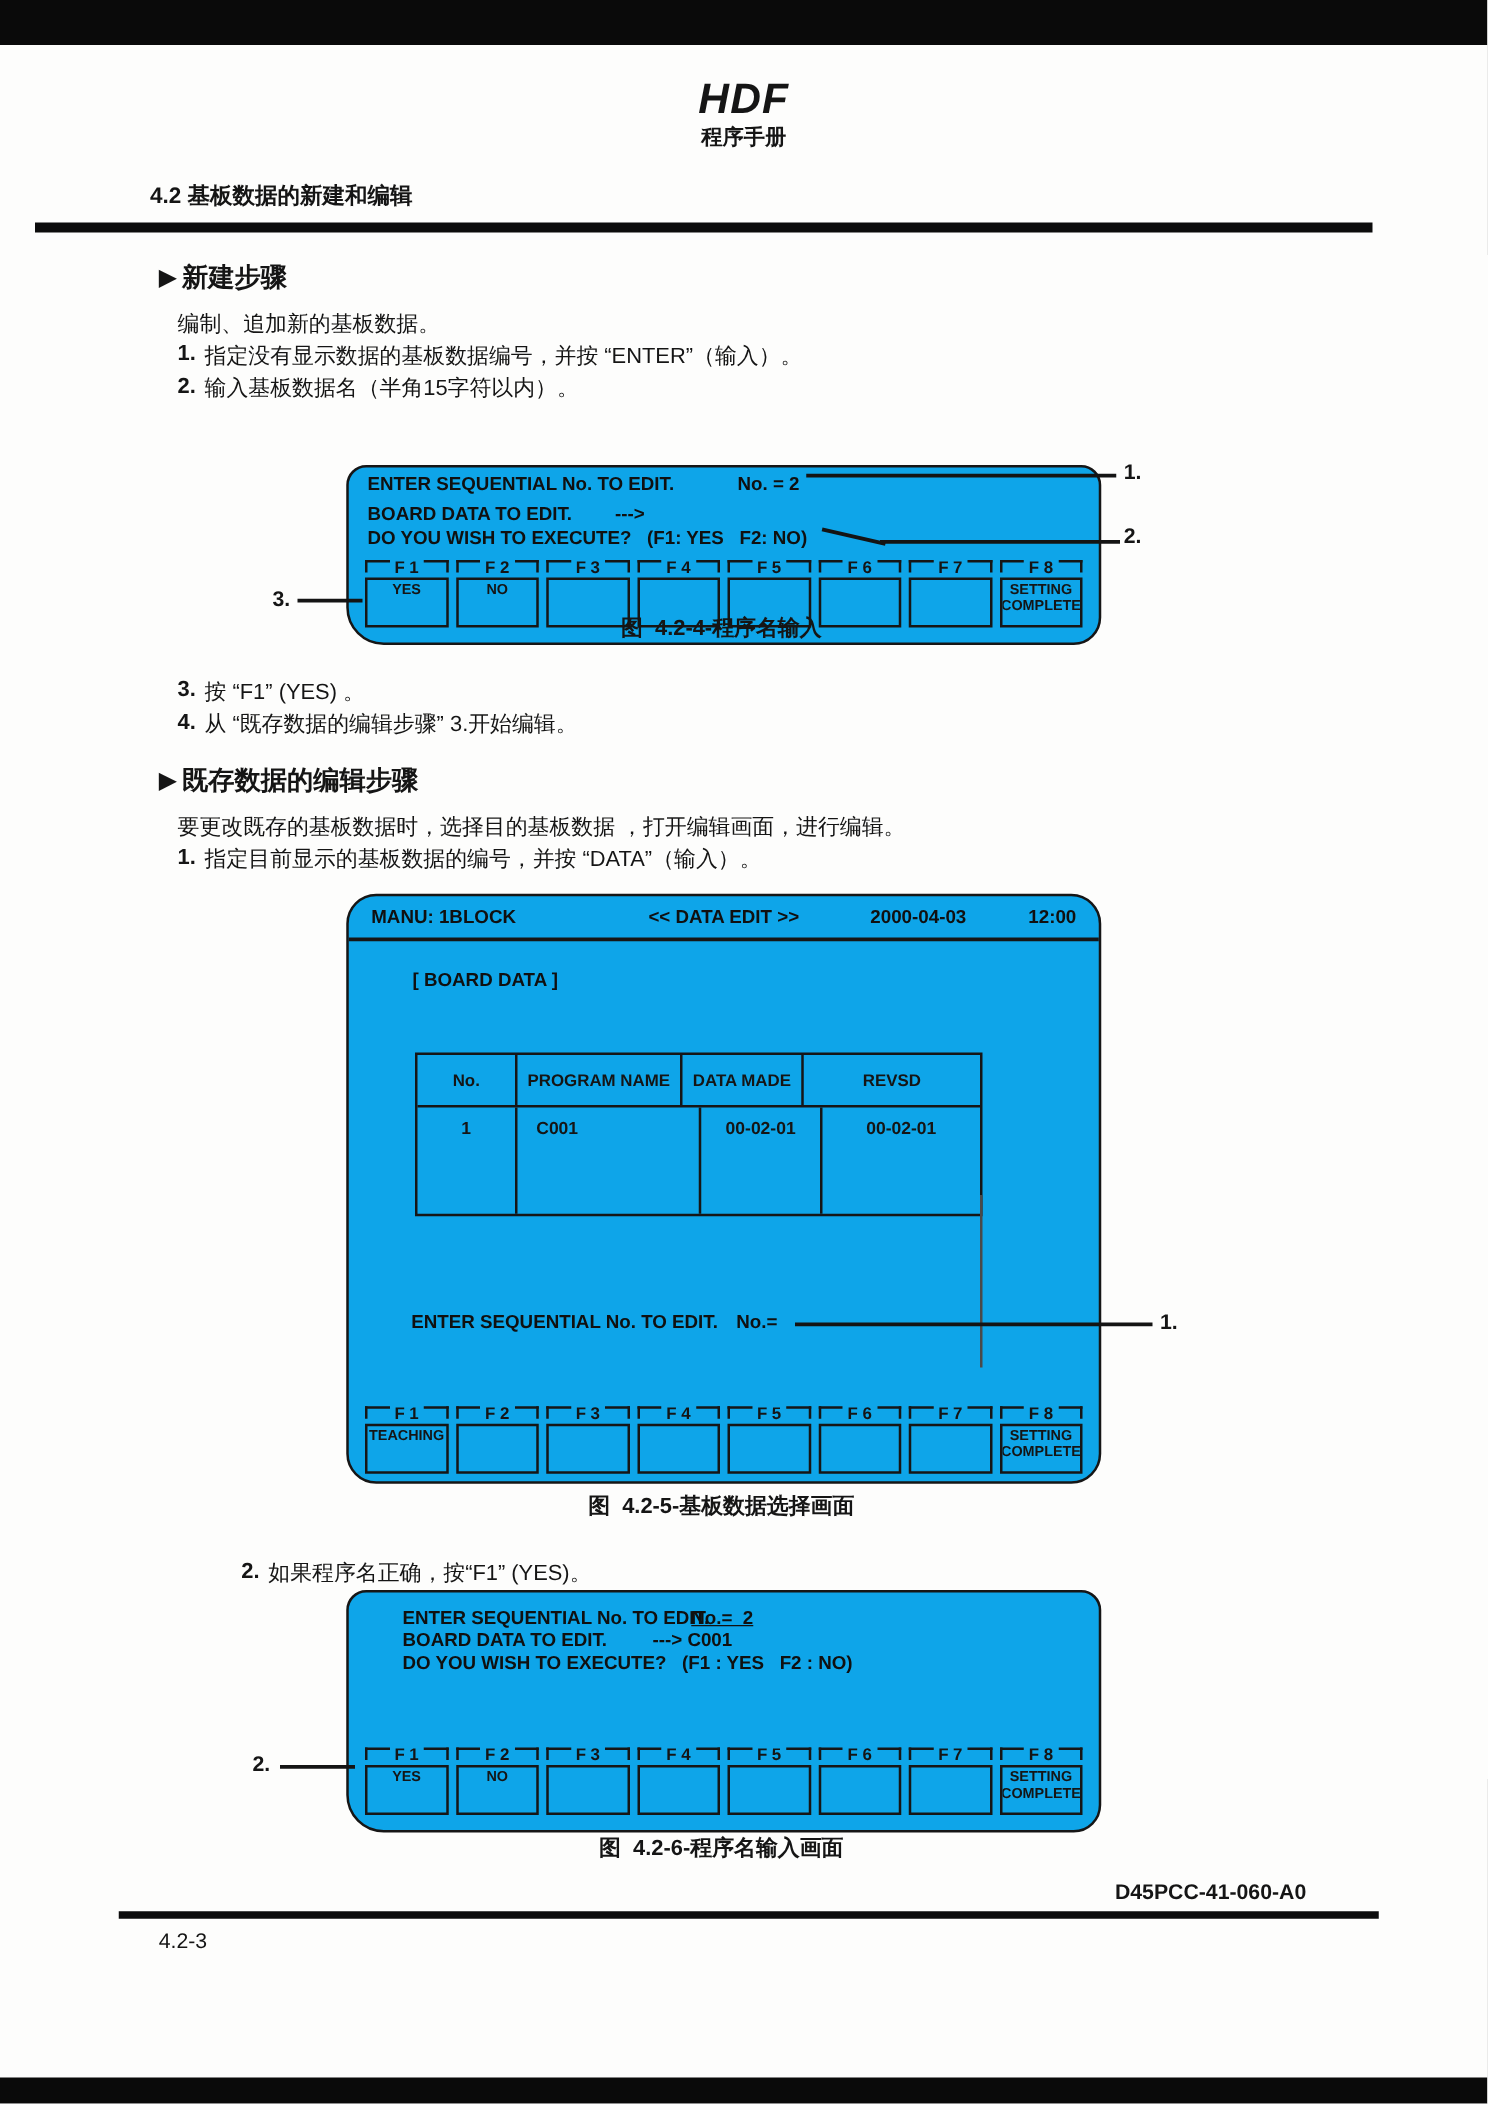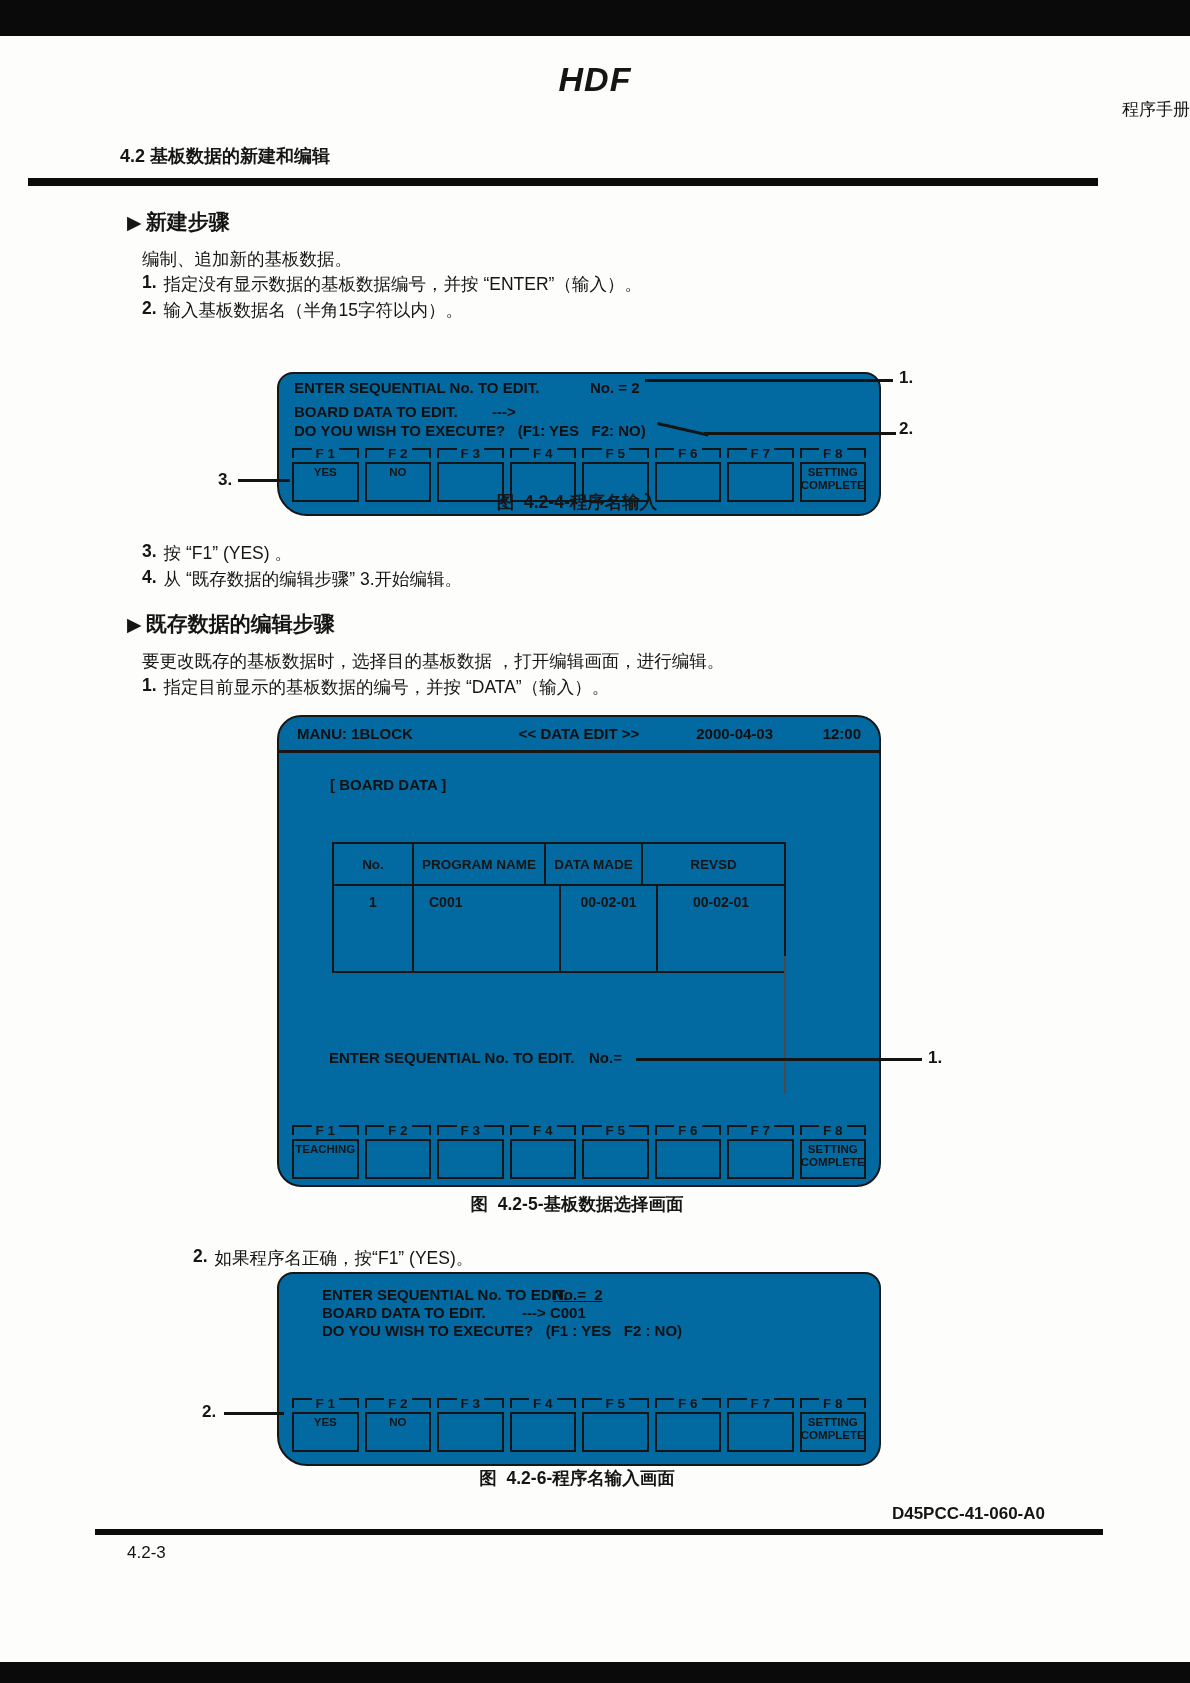--- a/index.html
+++ b/index.html
@@ -3,33 +3,33 @@
 <meta charset="utf-8">
 <style>
   html,body{margin:0;padding:0;background:#ddd;}
   #page{position:relative;width:1190px;height:1683px;background:#fdfdfc;margin:0 auto;overflow:hidden;
         font-family:"Liberation Sans","DejaVu Sans",sans-serif;color:#151515;}
   .abs{position:absolute;}
   .blackbar{position:absolute;left:0;width:1190px;background:#0a0a0a;}
   
   .brand{position:absolute;left:0;right:0;top:60px;text-align:center;font-size:34px;font-weight:800;
          font-style:italic;letter-spacing:1px;}
-  .brand-sub{position:absolute;left:0;right:0;top:98px;text-align:right;font-size:17px;}
+  .brand-sub{position:absolute;left:0;right:0;top:98px;text-align:center;font-size:17px;font-weight:bold;}
   .sect-title{position:absolute;left:120px;top:144px;font-size:18px;font-weight:600;}
   .rule{position:absolute;left:28px;top:178px;width:1070px;height:8px;background:#0c0c0c;}
   
   .h2{position:absolute;font-size:21px;font-weight:700;display:flex;align-items:center;gap:4px;}
   .h2 .mk{font-size:19px;}
   .para{position:absolute;font-size:17.5px;}
   .steps .step{display:flex;height:25.5px;font-size:17.5px;align-items:flex-start;}
   .steps .n{font-weight:700;margin-right:7px;}
   .stepline{position:absolute;display:flex;font-size:17.5px;}
   .stepline .n{font-weight:700;margin-right:7px;}
   
-  .screen{position:absolute;width:600px;border:2.5px solid #161616;background:#0369a1;}
+  .screen{position:absolute;width:600px;border:2.5px solid #161616;background:#0ea5e9;}
   .rad1{border-radius:16px;border-bottom-left-radius:30px;border-bottom-right-radius:22px;}
   .rad2{border-radius:24px;}
   .scr{position:absolute;font-size:15px;font-weight:700;white-space:pre;color:#101010;}
   .fkeys{position:absolute;display:flex;gap:6px;width:574px;}
   .fkey{flex:1 1 0;display:flex;flex-direction:column;min-width:0;}
   .fkey-top{display:flex;align-items:flex-start;height:14px;}
   .fkey-top .cl{flex:1;height:8px;border-left:2.5px solid #161616;border-top:2.5px solid #161616;}
   .fkey-top .cr{flex:1;height:8px;border-right:2.5px solid #161616;border-top:2.5px solid #161616;}
   .fkey-key{font-size:13.5px;font-weight:700;line-height:11px;padding:0 4px;white-space:pre;}
   .fkey-box{border:2.5px solid #161616;height:34px;display:flex;justify-content:center;

